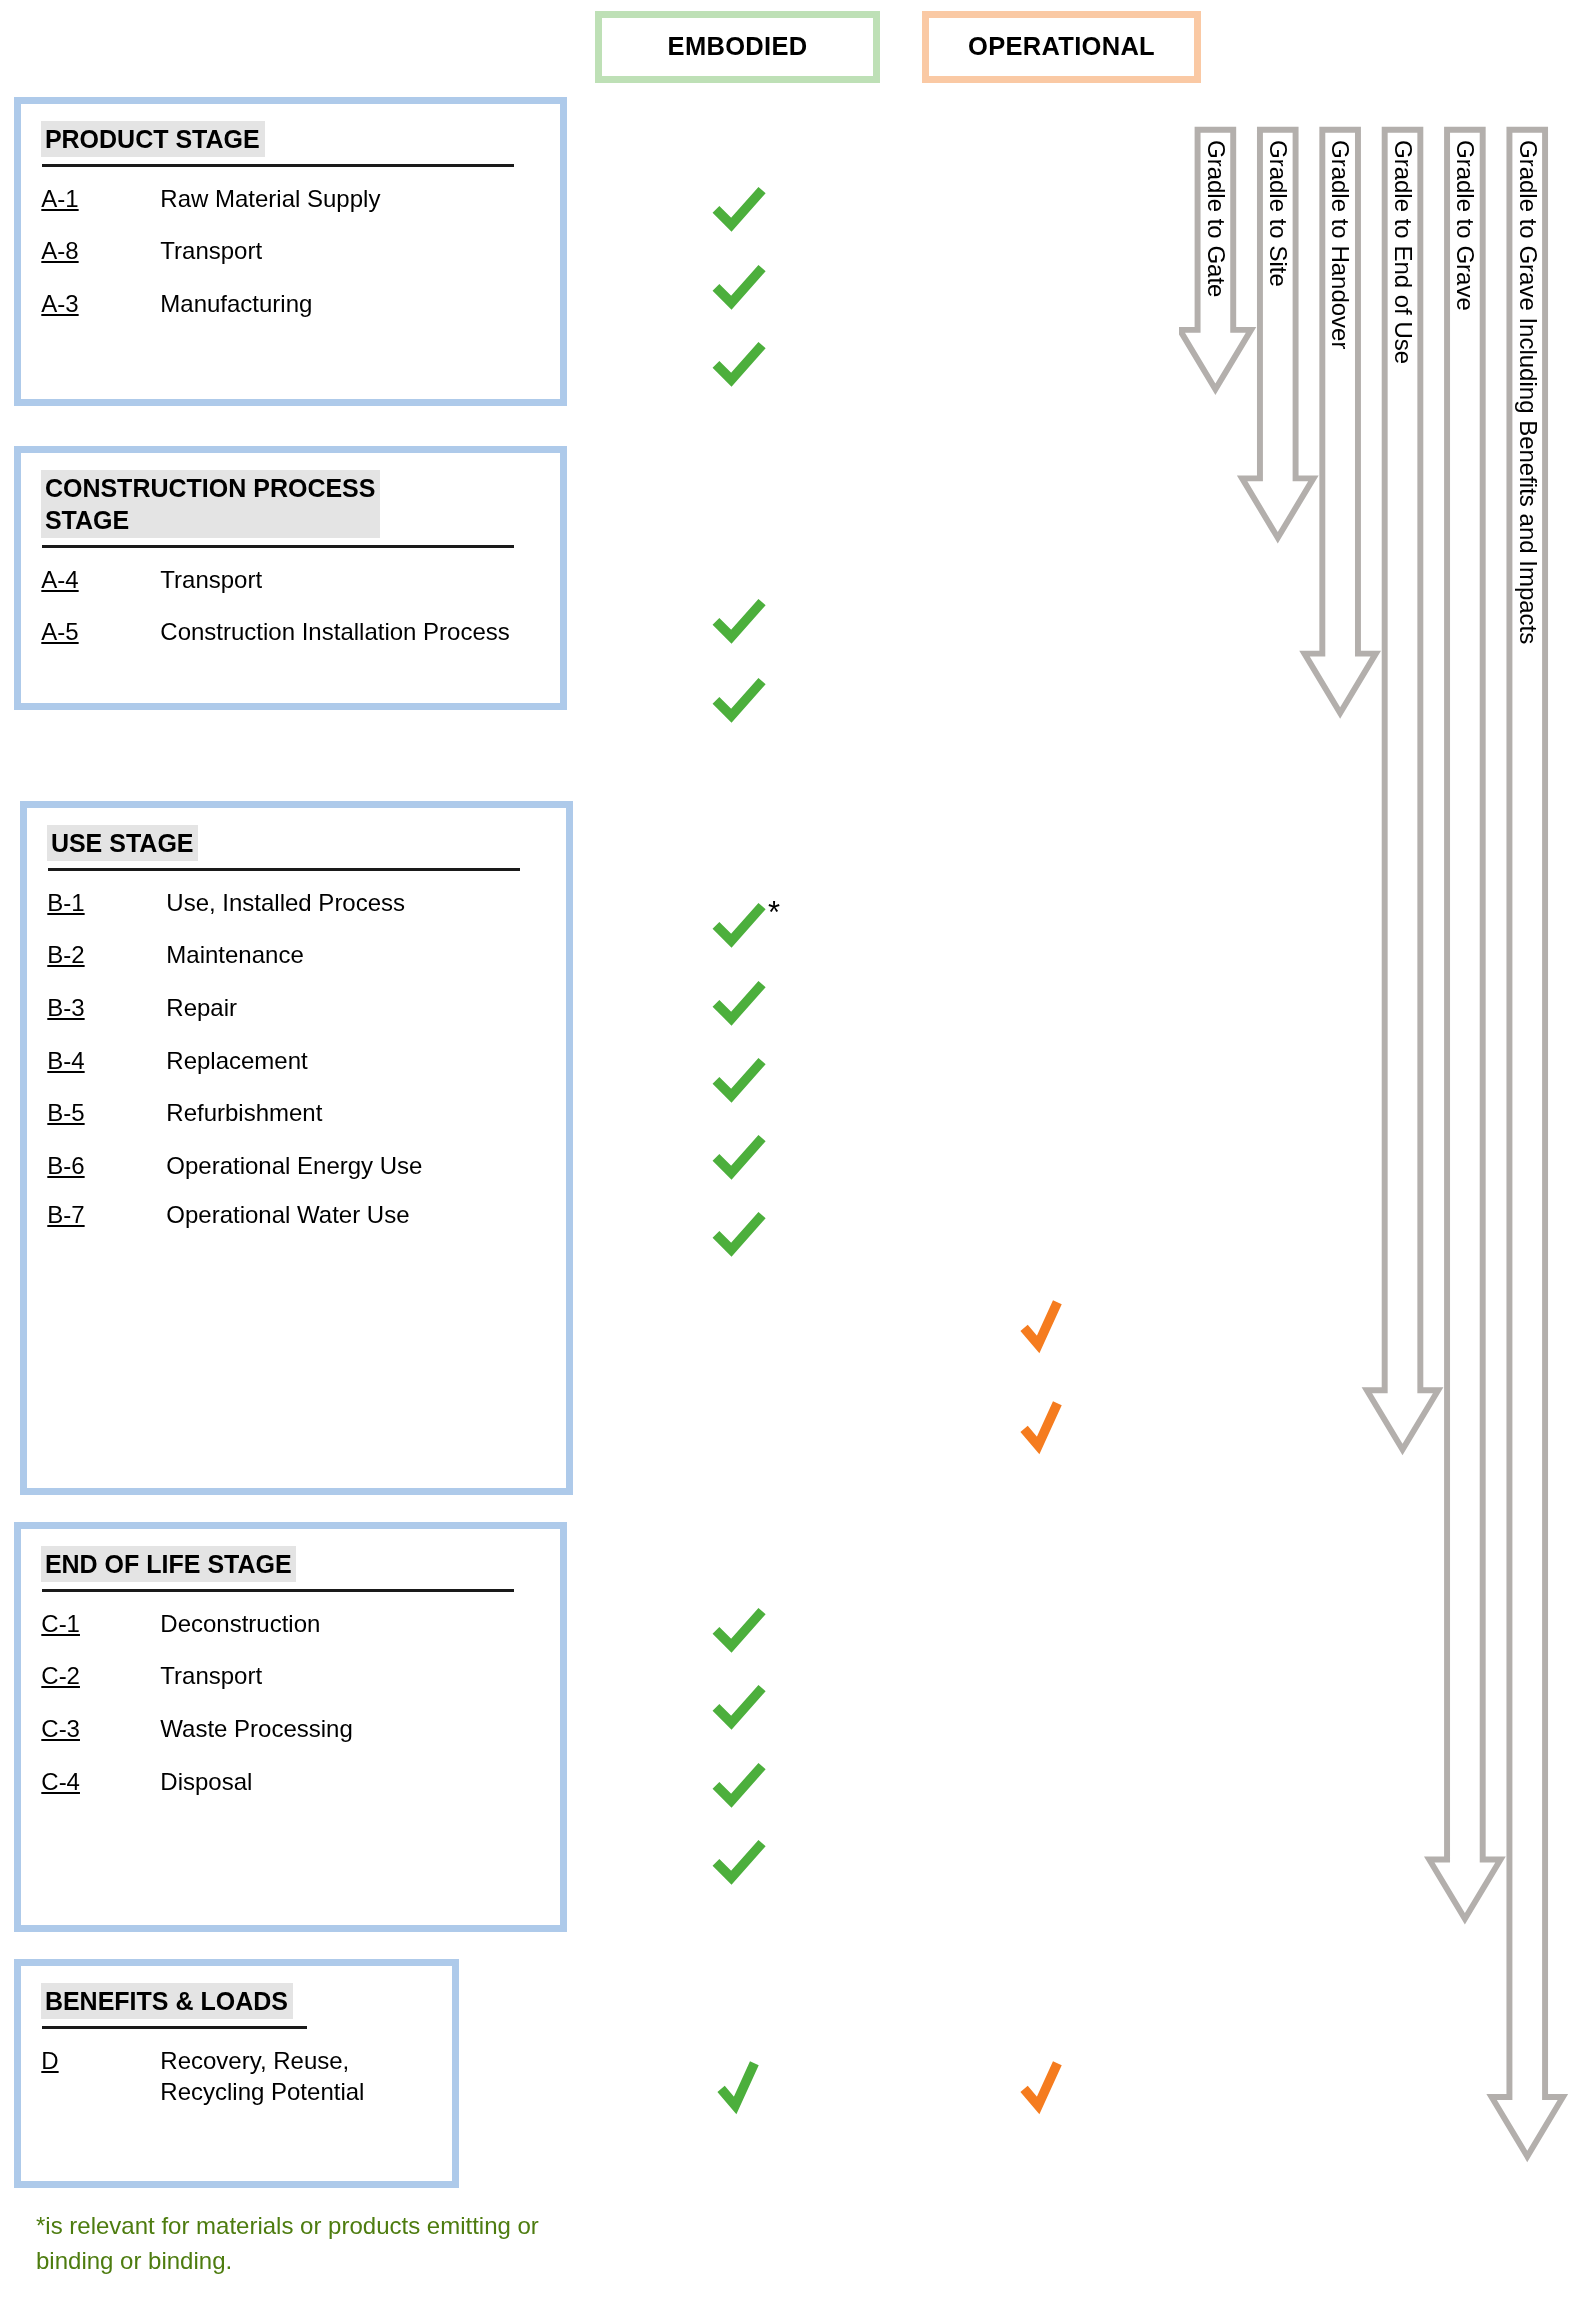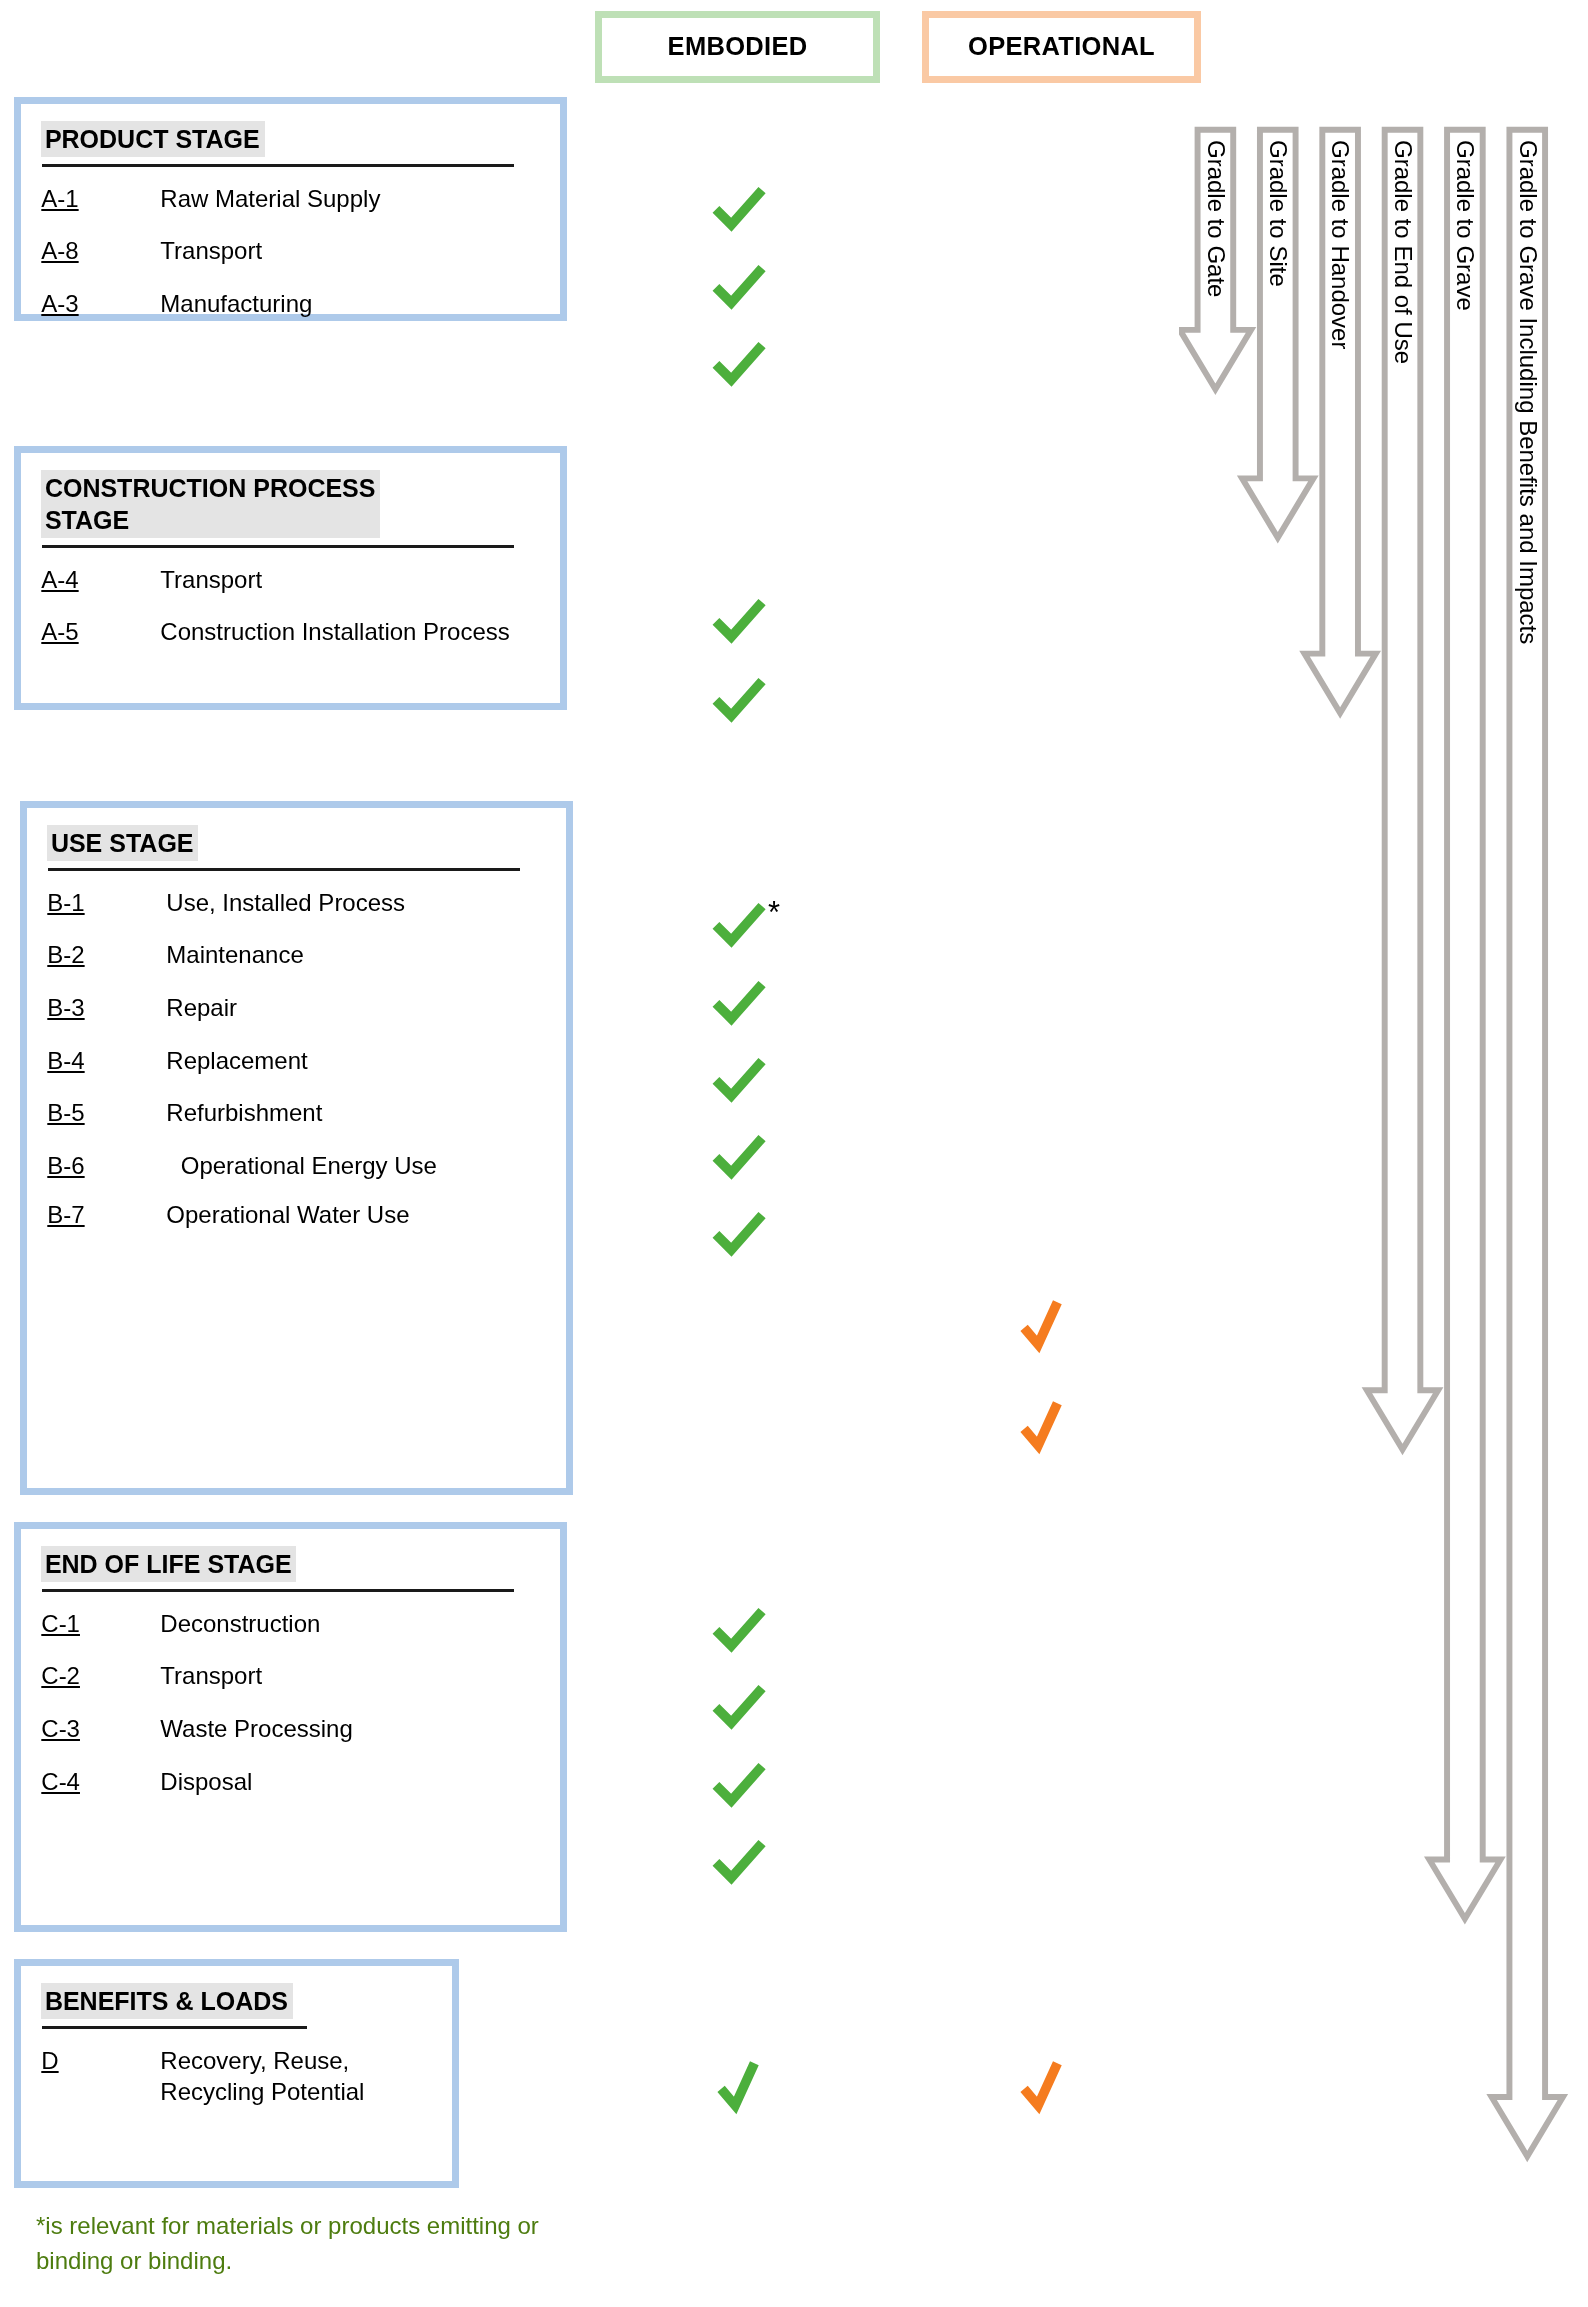--- a/index.html
+++ b/index.html
@@ -71,21 +71,21 @@
     display:flex;
     align-items:flex-start;
     font-size:24px;
     line-height:1.30;
     margin-bottom:21.4px;
   }
   .row .code{ width:119px; flex:0 0 119px;text-decoration:underline; }
   .row .label{ flex:1 1 auto; }
 
   
-  #panel-product        { top:97px;  width:553px; height:224px; }
+  #panel-product        { top:97px;  width:553px; height:309px; }
   #panel-construction   { top:446px;  width:553px; height:264px; }
   #panel-use            { top:801px; width:553px; height:694px;margin-left:6px; }
   #panel-endoflife      { top:1522px; width:553px; height:410px; }
   #panel-benefits       { top:1959px; width:445px; height:229px; }
 
   
   .check{
     position:absolute;
     width:64px;
     height:64px;
@@ -199,21 +199,21 @@
         <div class="row">
           <span class="code">B-4</span>
           <span class="label">Replacement</span>
         </div>
         <div class="row">
           <span class="code">B-5</span>
           <span class="label">Refurbishment</span>
         </div>
         <div class="row" style="margin-bottom:18px;">
           <span class="code">B-6</span>
-          <span class="label" style="max-width:285px;text-align:center;">Operational Energy Use</span>
+          <span class="label" style="max-width:285px;">Operational Energy Use</span>
         </div>
         <div class="row">
           <span class="code">B-7</span>
           <span class="label">Operational Water Use</span>
         </div>
       </div>
     </div>
   </div>
 
   <div class="panel" id="panel-endoflife">

